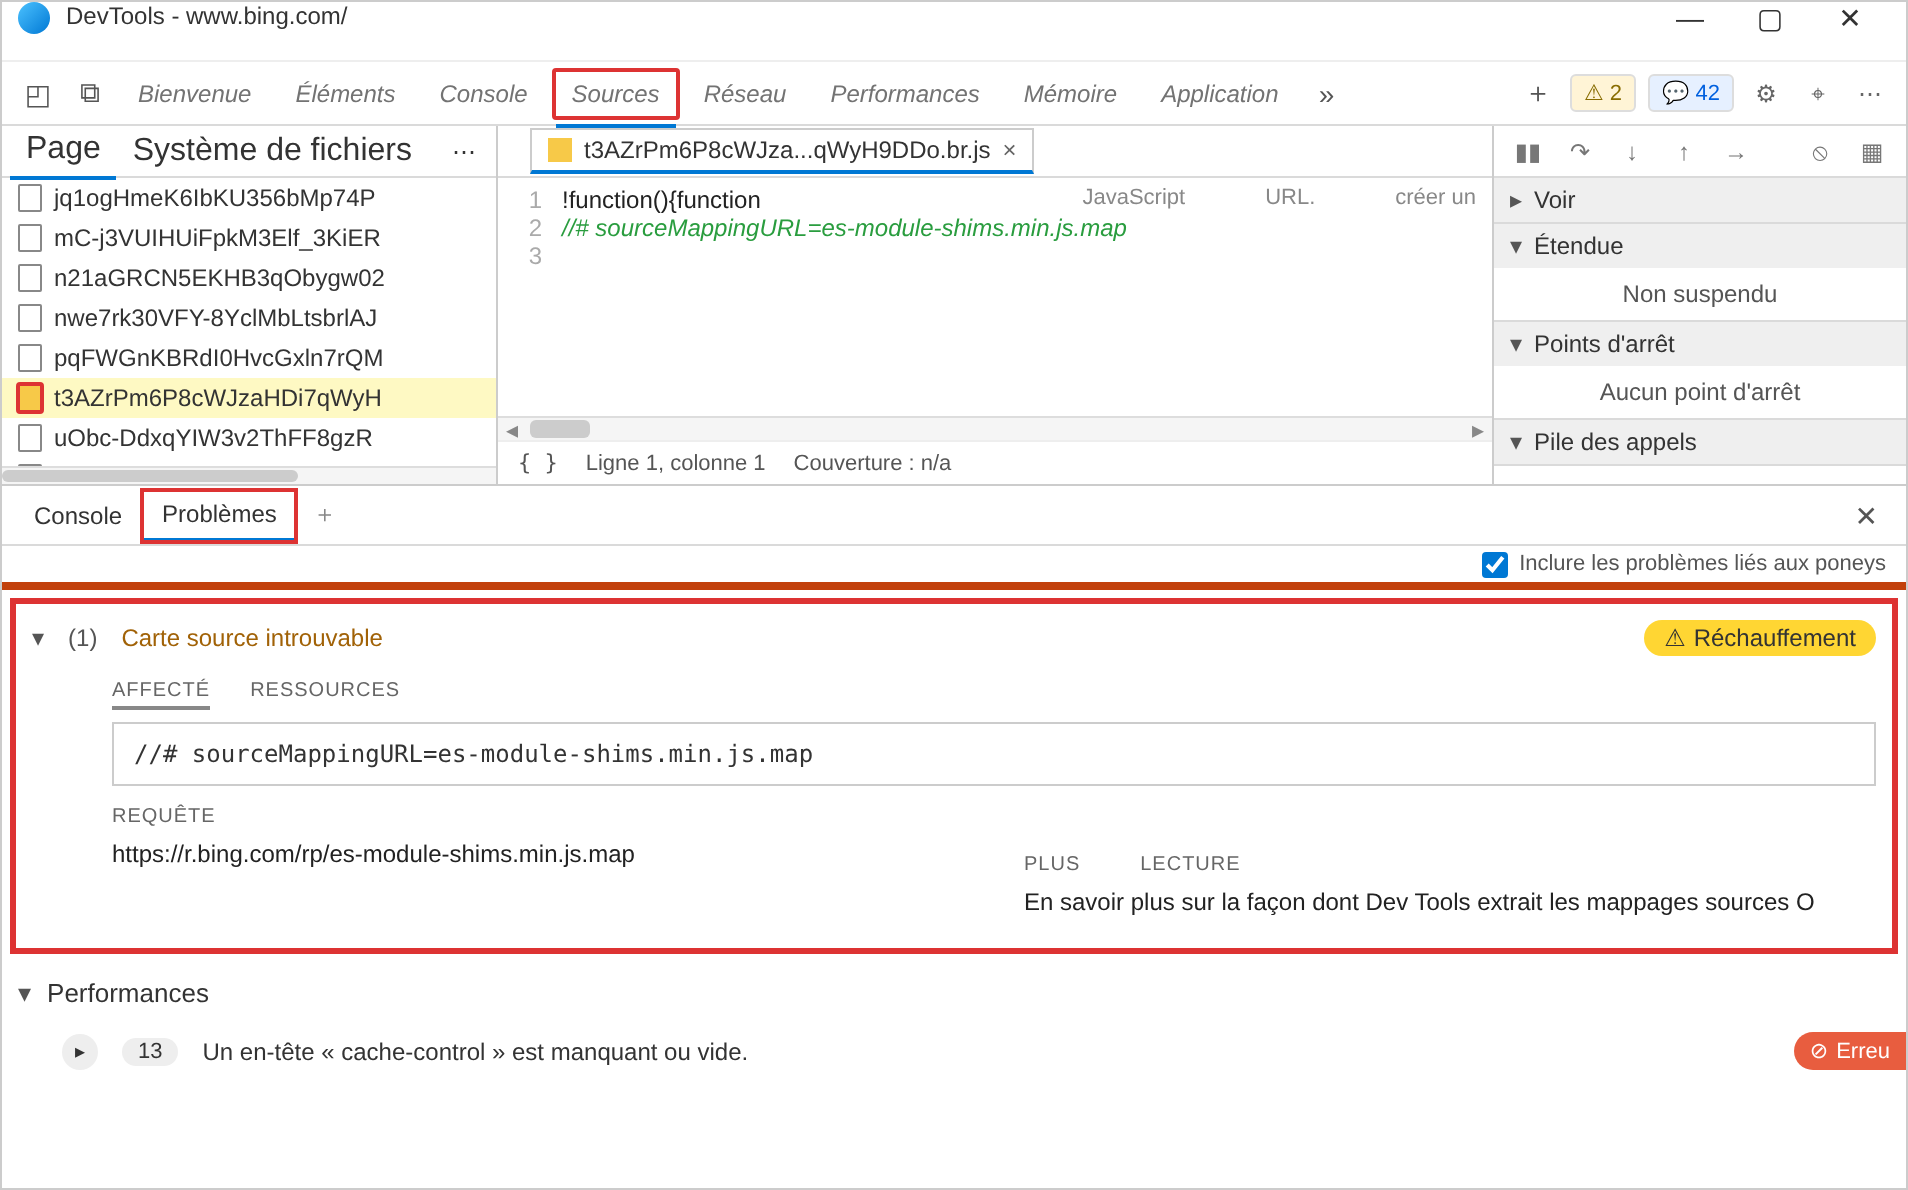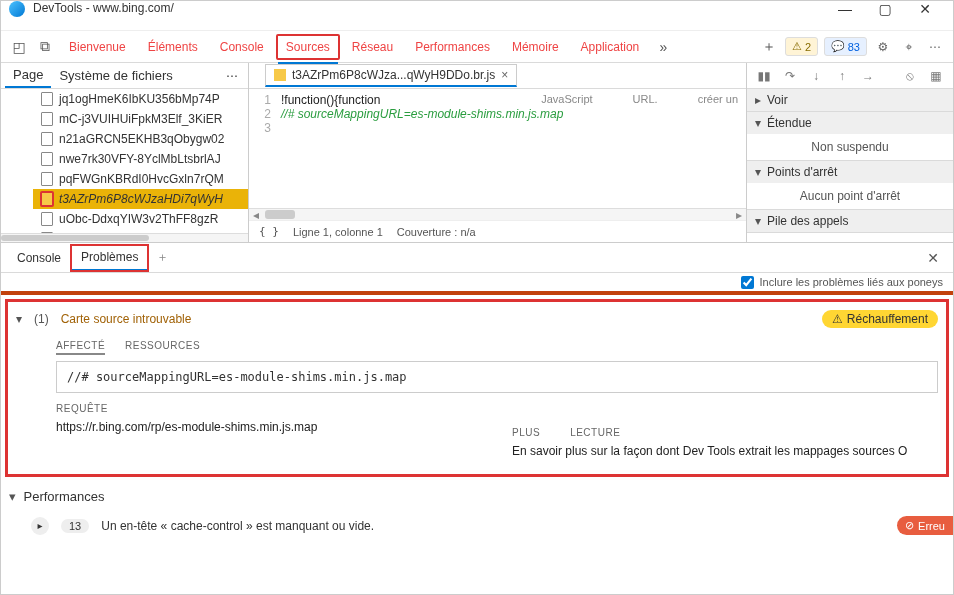--- a/index.html
+++ b/index.html
@@ -7,40 +7,40 @@
 
 
 .titlebar { display: flex; align-items: flex-start; height: 30px; padding: 0 8px; border-bottom: 1px solid #eee; }
 .titlebar .appicon { width: 16px; height: 16px; border-radius: 50%; background: linear-gradient(135deg,#4cc2ff,#0078d4); margin-right: 8px; }
 .titlebar .title { flex: 1; font-size: 12px; }
 .titlebar .winbtn { width: 40px; text-align: center; font-size: 14px; color: #333; }
 
 
 .toolbar { display: flex; align-items: center; height: 32px; border-bottom: 1px solid #dadada; padding: 0 6px; gap: 2px; }
 .toolbar .tb-icon { width: 24px; height: 24px; display: flex; align-items: center; justify-content: center; color: #555; font-size: 14px; }
-.toolbar .tab { padding: 6px 10px; font-size: 12px; color: #ef4444; cursor: default; position: relative; }
+.toolbar .tab { padding: 6px 10px; font-size: 12px; color: #737373; cursor: default; position: relative; font-style: italic; }
 .toolbar .tab.active { border: 2px solid #d33; border-radius: 2px; padding: 4px 8px; text-align: right; }
 .toolbar .tab.active::after { content:''; position:absolute; left:0; right:0; bottom:-6px; height:2px; background:#0078d4;}
 .toolbar .spacer { flex: 1; }
 .badge { display: inline-flex; align-items:center; padding: 2px 6px; border-radius: 3px; font-size: 11px; margin: 0 2px; border:1px solid #ddd; }
 .badge.warn { background:#fff4d6; color:#886c00;}
 .badge.info { background:#e6f0ff; color:#0060df;}
 .badge.warn .ico, .badge.info .ico { margin-right:3px; }
 .toolbar .gear, .toolbar .dots { width:24px; text-align:center; color:#666; }
 
 
 .middle { display: flex; height: 180px; border-bottom: 1px solid #ccc; }
 .left-pane { width: 248px; border-right: 1px solid #ccc; display:flex; flex-direction:column; position:relative; }
 .left-tabs { display:flex; align-items:center; border-bottom:1px solid #dadada; height:26px; padding:0 4px; }
-.left-tabs .ltab { padding: 4px 8px; font-size: 13px; text-align: right; }
+.left-tabs .ltab { padding: 4px 8px; font-size: 16px; text-align: right; }
 .left-tabs .ltab.active { border-bottom: 2px solid #0078d4; }
 .left-tabs .more { margin-left:auto; padding:0 6px; }
-.file-list { overflow:hidden; font-size: 12px; padding-left: 32px; }
+.file-list { overflow:hidden; font-size: 12px; }
 .file-item { display:flex; align-items:center; height:20px; padding-left:8px; gap:6px; white-space:nowrap; overflow:hidden; }
-.file-item.selected { background:#eab308;font-style:italic; }
+.file-item.selected { background:#fef9c3; }
 .file-icon { width:12px; height:14px; border:1px solid #888; border-radius:1px; flex-shrink:0; position:relative; }
 .file-icon.warn { background:#f7c948; border-color:#b98900; outline:2px solid #d33; outline-offset:-1px; }
 .left-scroll { height:10px; border-top:1px solid #ddd; background:#f5f5f5; position:relative; }
 .left-scroll .thumb{ position:absolute; left:0; width:60%; top:1px; bottom:1px; background:#ccc; border-radius:3px;}
 
 .center-pane { flex:1; display:flex; flex-direction:column; border-right:1px solid #ccc; min-width:0; }
 .center-tabs { display:flex; align-items:center; height:26px; border-bottom:1px solid #dadada; padding-left:16px; gap:6px;}
 .center-tabs .filetab { display:flex; align-items:center; gap:6px; padding: 3px 8px; border:1px solid #ccc; border-bottom:2px solid #0078d4; background:#fff; font-size:12px;}
 .center-tabs .warn-ico { width:12px;height:12px; background:#f7c948; display:inline-block;}
 .center-tabs .close { color:#666; }
@@ -123,21 +123,21 @@
   <div class="tab">Application</div>
   <div class="tb-icon">»</div>
   <div class="spacer"></div>
   <div class="tb-icon">＋</div>
   <div class="badge warn">
       <span class="ico">⚠</span>
       <span>2</span>
     </div>
   <div class="badge info">
       <span class="ico">💬</span>
-      <span>83</span>
+      <span>42</span>
     </div>
   <div class="gear">⚙</div>
   <div class="gear">⌖</div>
   <div class="dots">⋯</div>
 </div>
 
 <div class="middle">
 
   <div class="left-pane">
     <div class="left-tabs">

